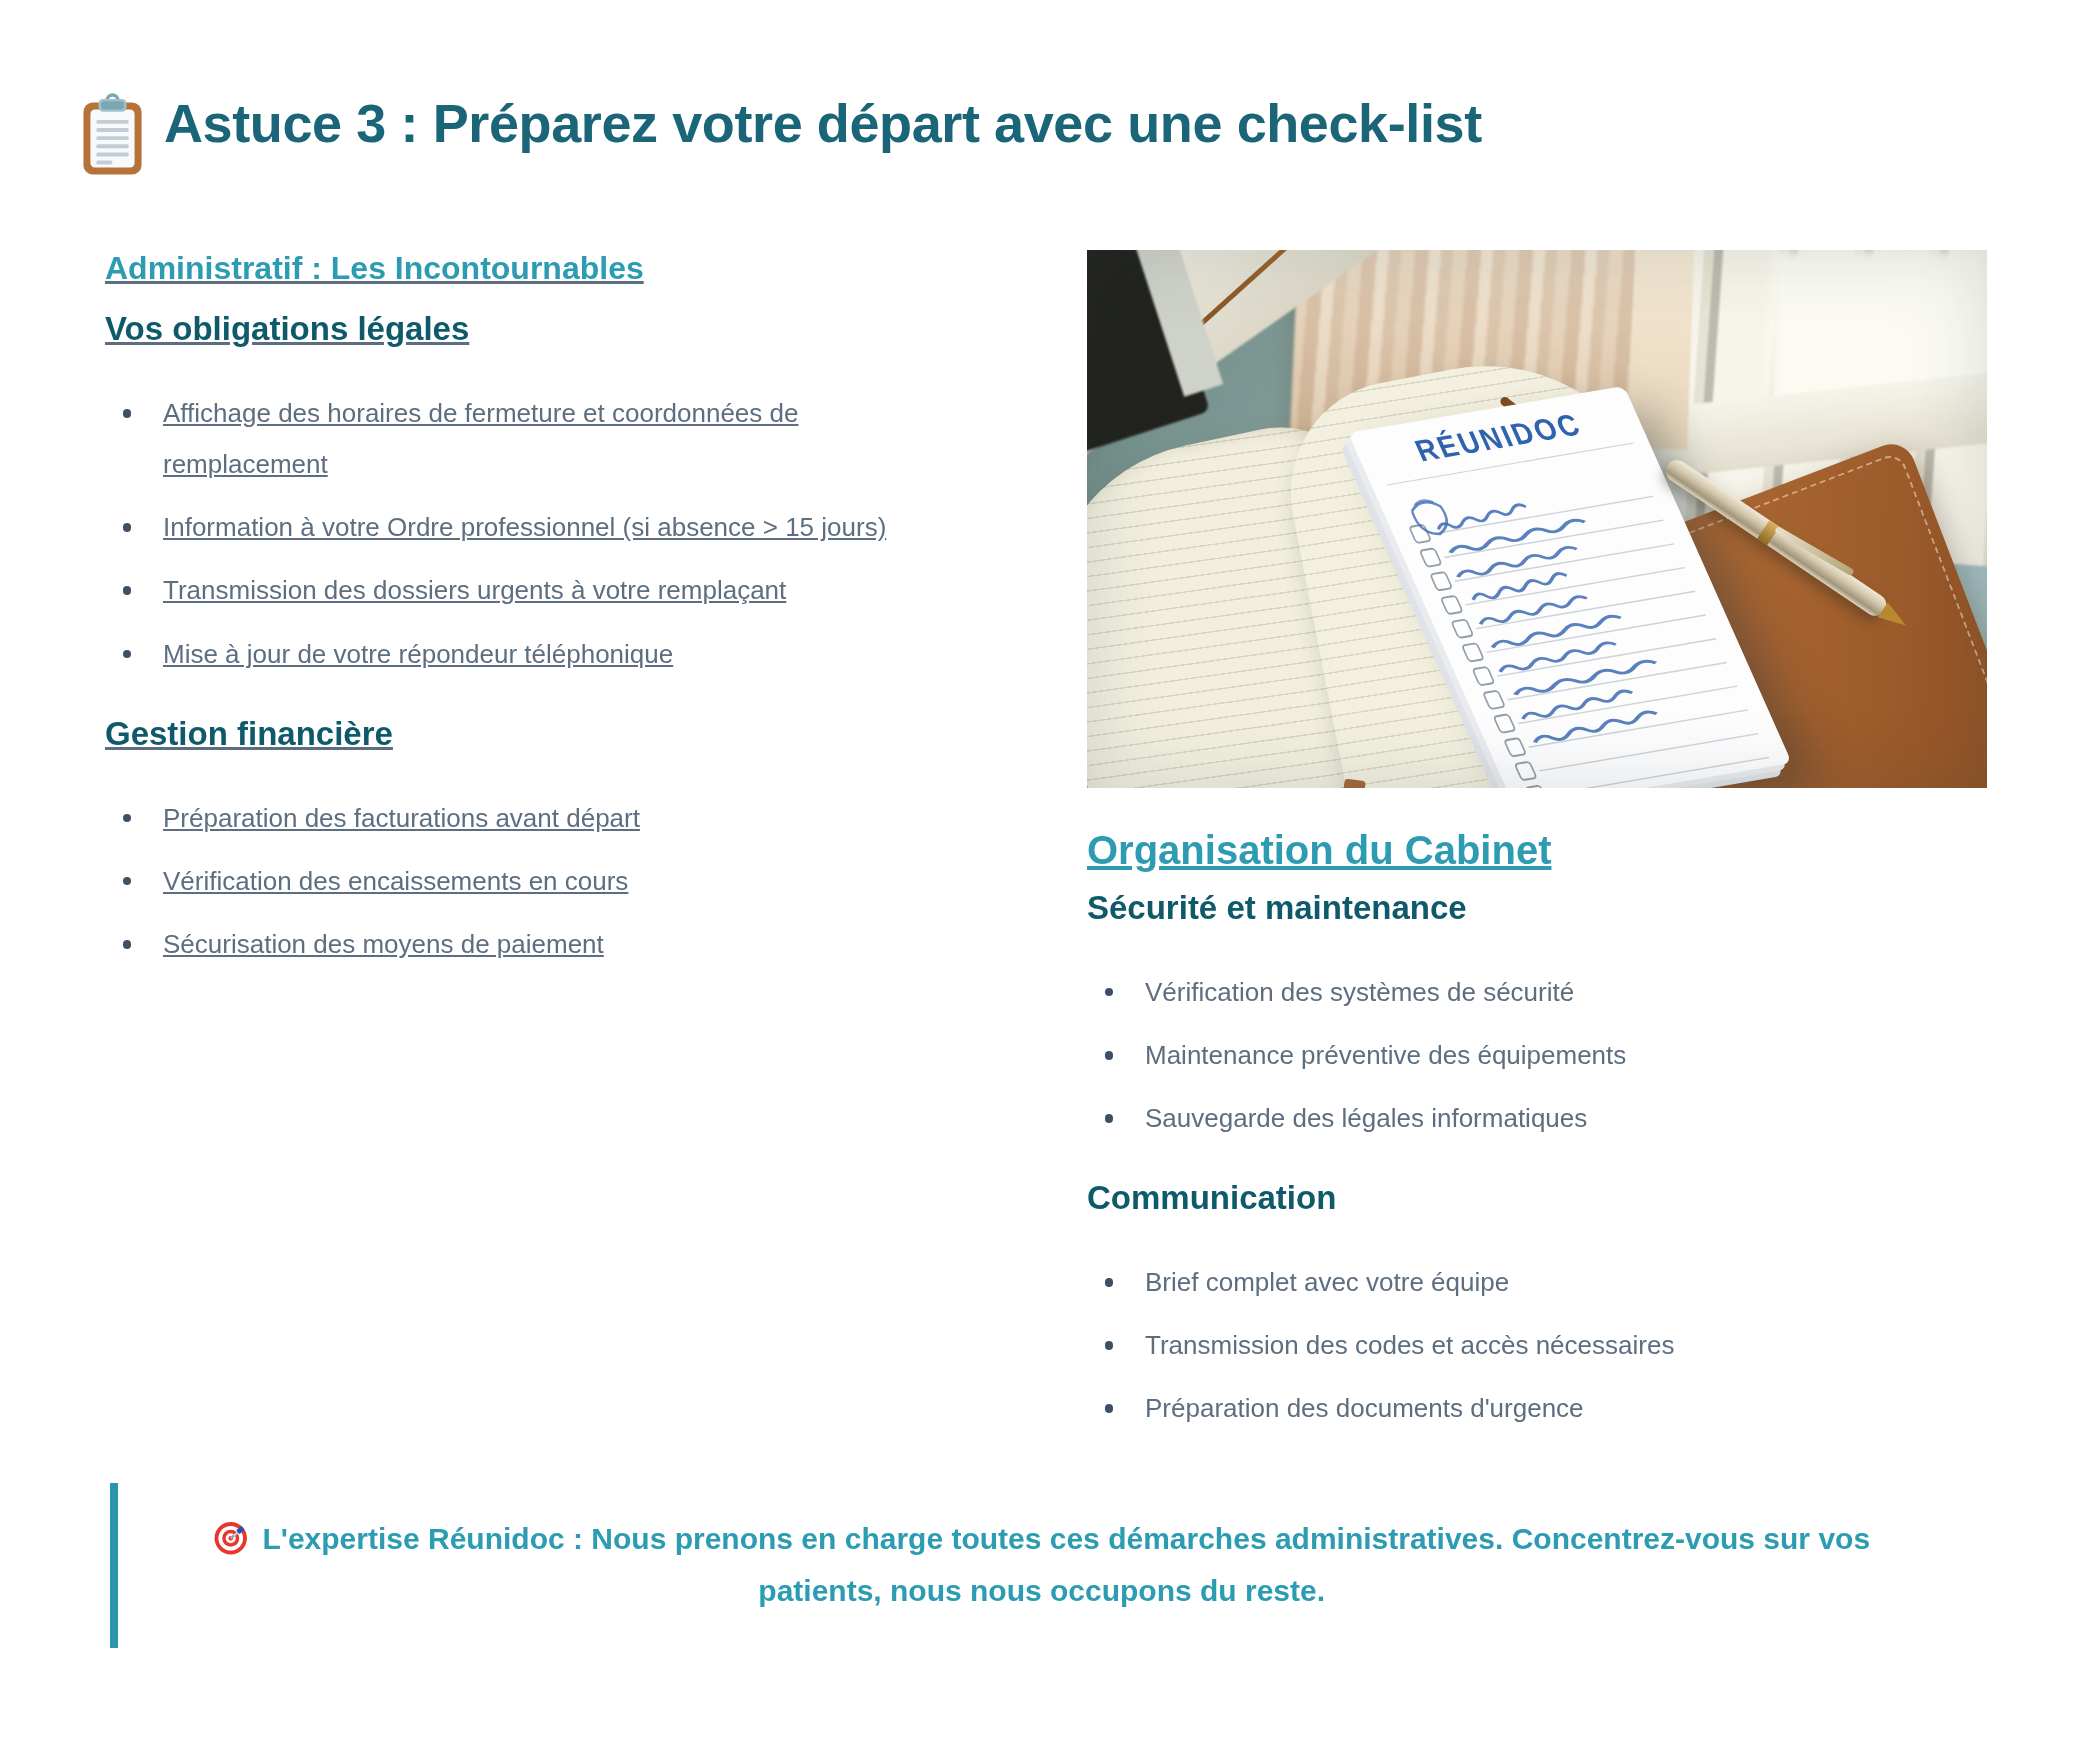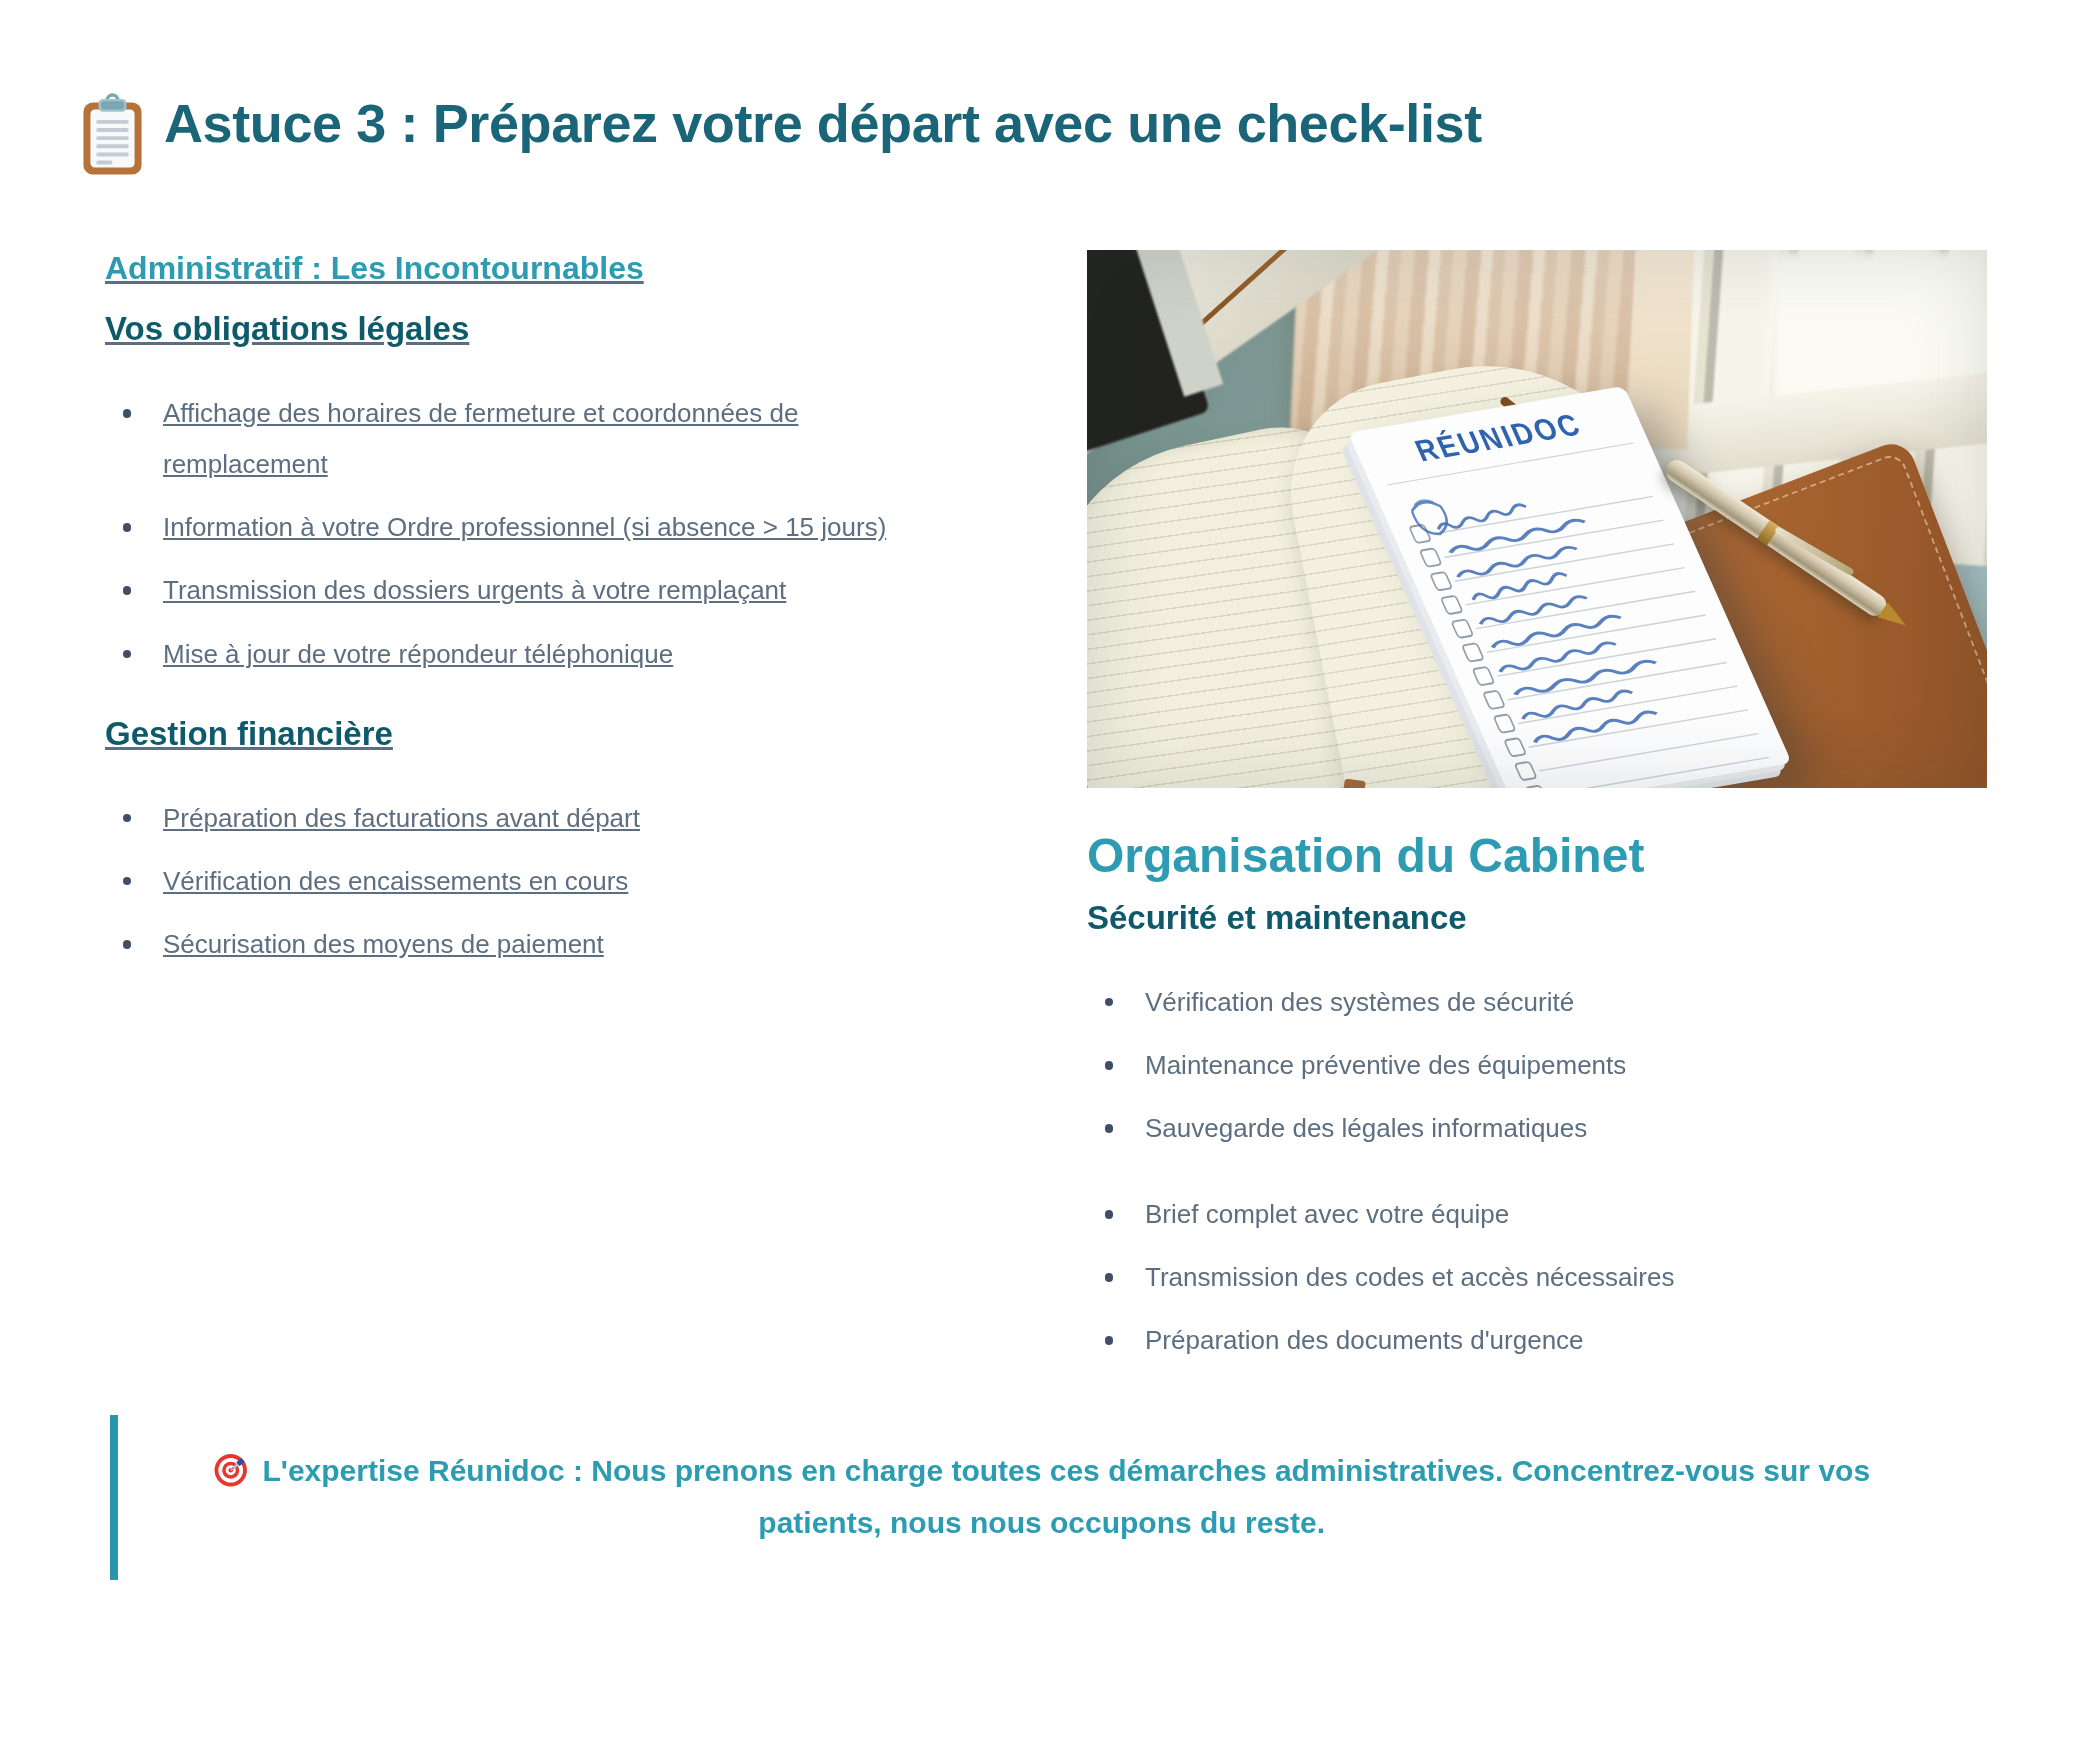--- a/index.html
+++ b/index.html
@@ -19,21 +19,21 @@
     margin:0; font-size:54px; font-weight:800; letter-spacing:-0.4px;
     color:#1a6577;
   }
   .clipboard-svg { width:75px; height:86px; flex:0 0 auto; }
 
   
   .columns { display:flex; gap:74px; margin-top:72px; align-items:flex-start; }
   .col-left  { width:908px; flex:0 0 auto;text-decoration:underline; }
   .col-right { width:900px; flex:0 0 auto; }
 
-  h2.section-light { margin:0 0 15.7px 0; font-size:48px; font-weight:800; color:#2d9cb2; }
+  h2.section-light { margin:0 0 15.7px 0; font-size:40px; font-weight:800; color:#2d9cb2;text-decoration:underline; }
   h3.section-light { margin:0 0 23px 0; font-size:32px; font-weight:800; color:#2d9cb2; }
   h4.sub-dark { margin:14px 0 40px 0; font-size:33px; font-weight:800; color:#0e5a6b; }
   h4.sub-dark.later { margin-top:5.2px; }
 
   ul.checklist { list-style:none; margin:0 0 35px 0; padding:0; max-width:799px; }
   ul.checklist li {
     position:relative; padding-left:58px; font-size:26px; line-height:51px;
     margin-bottom:12.2px; color:#5d6e80;
   }
   ul.checklist li::before {
@@ -304,20 +304,21 @@
 
       <h2 class="section-light">Organisation du Cabinet</h2>
 
       <h4 class="sub-dark">Sécurité et maintenance</h4>
       <ul class="checklist">
         <li>Vérification des systèmes de sécurité</li>
         <li>Maintenance préventive des équipements</li>
         <li>Sauvegarde des légales informatiques</li>
       </ul>
 
+      <h4 class="sub-dark later">Communication</h4>
       <ul class="checklist">
         <li>Brief complet avec votre équipe</li>
         <li>Transmission des codes et accès nécessaires</li>
         <li>Préparation des documents d'urgence</li>
       </ul>
     </div>
   </div>
 
   <div class="callout">
     <div class="callout-text">

